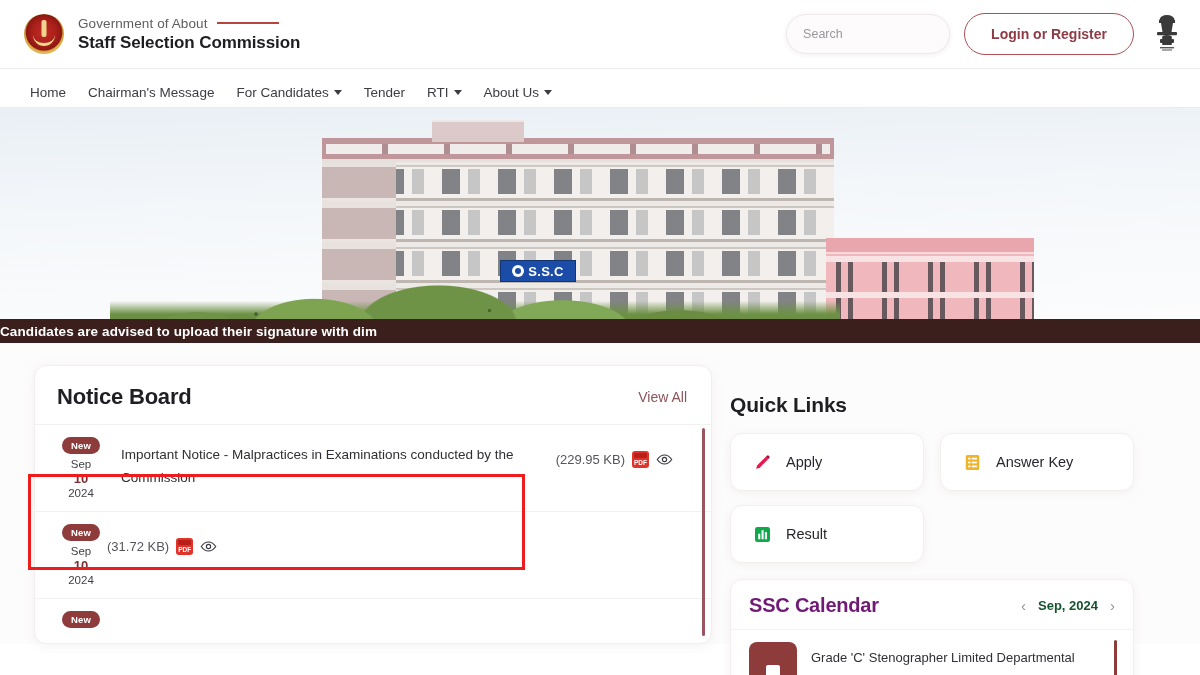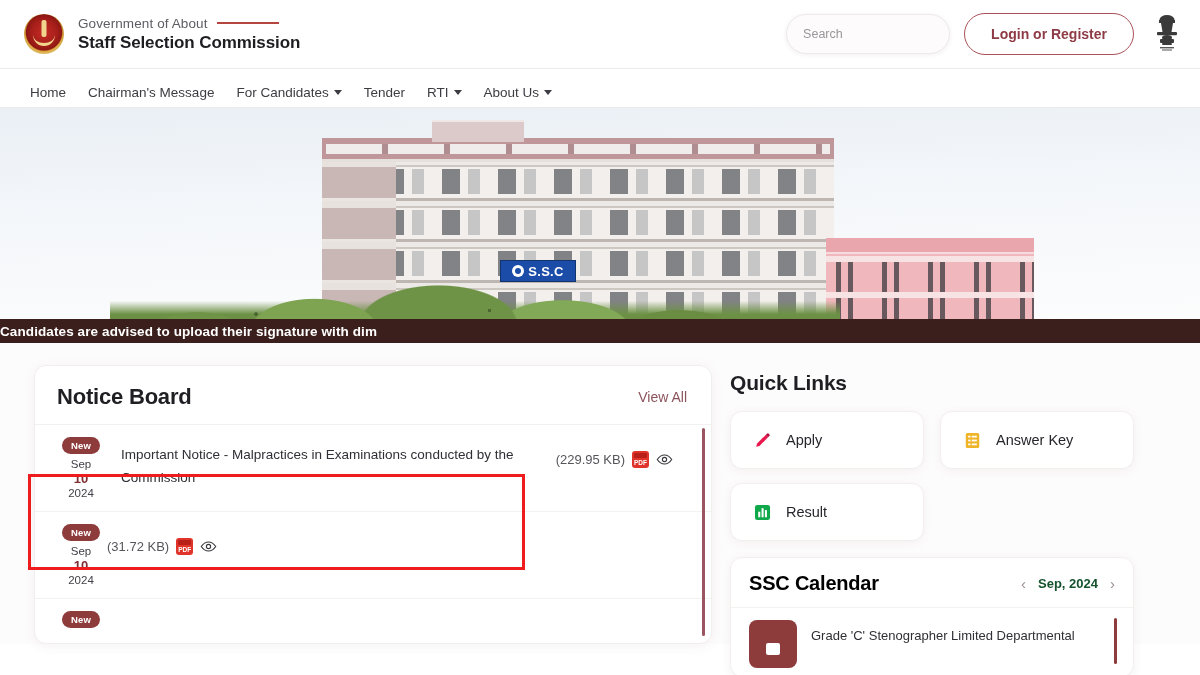--- a/index.html
+++ b/index.html
@@ -357,21 +357,21 @@
     left: 28px; top: 474px;
     width: 497px; height: 96px;
     border: 3px solid #ee1c1c;
     z-index: 20;
     pointer-events: none;
   }
 
   
   .ql-title {
     font-size: 21px; font-weight: 700; color: #1e1e23;
-    letter-spacing: -.2px; margin-bottom: 16px;
+    letter-spacing: -.2px; margin-bottom: 16px; margin-top: 22px;
   }
   .ql-grid {
     display: grid;
     grid-template-columns: 1fr 1fr;
     gap: 14px 16px;
   }
   .ql-card {
     height: 58px;
     background: #ffffff;
     border: 1px solid #f3efef;
@@ -392,21 +392,21 @@
     border-radius: 12px;
     box-shadow: 0 2px 10px rgba(120,70,70,.07);
     overflow: hidden;
     height: 120px;
   }
   .cal-head {
     display: flex; align-items: center;
     padding: 14px 18px 12px 18px;
     border-bottom: 1px solid #f4f1f1;
   }
-  .cal-title { font-size: 20px; font-weight: 700; color: #000000; letter-spacing: -.2px; }
+  .cal-title { font-size: 20px; font-weight: 700; color: #701a75; letter-spacing: -.2px; }
   .cal-nav { margin-left: auto; display: flex; align-items: center; gap: 12px; }
   .cal-arrow { color: #9a8f92; font-size: 15px; cursor: pointer; line-height: 1; }
   .cal-month { font-size: 13px; font-weight: 700; color: #14532d; }
   .cal-body { display: flex; padding: 12px 0 0 18px; position: relative; }
   .cal-date-box {
     width: 48px; height: 48px;
     background: #8e3b3b;
     border-radius: 8px;
     flex: 0 0 auto;
     display: flex; align-items: center; justify-content: center;

